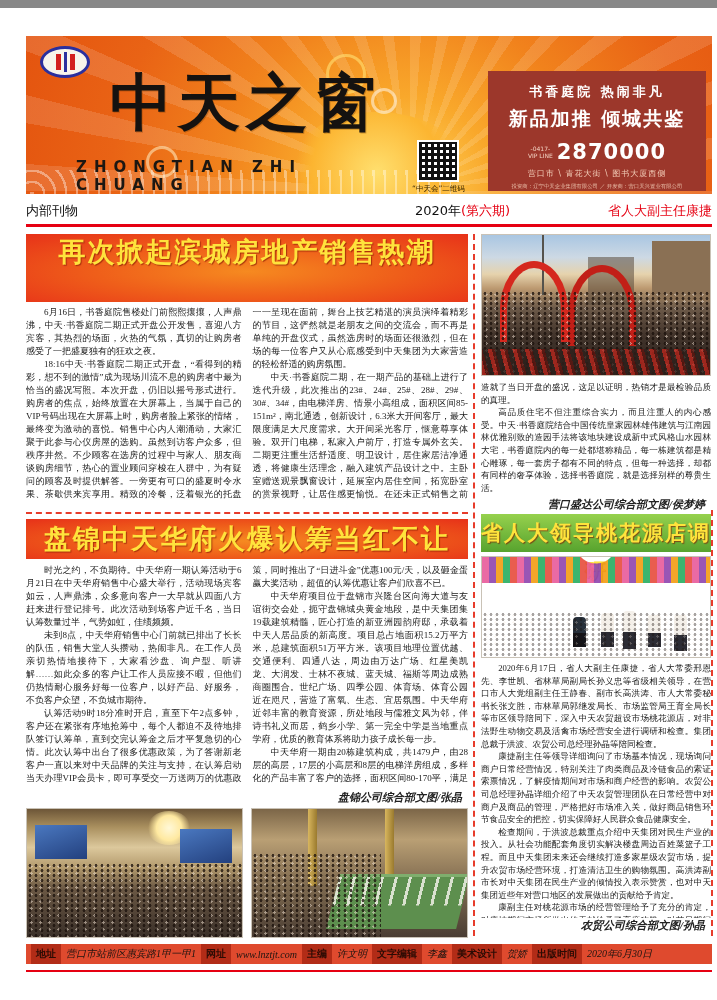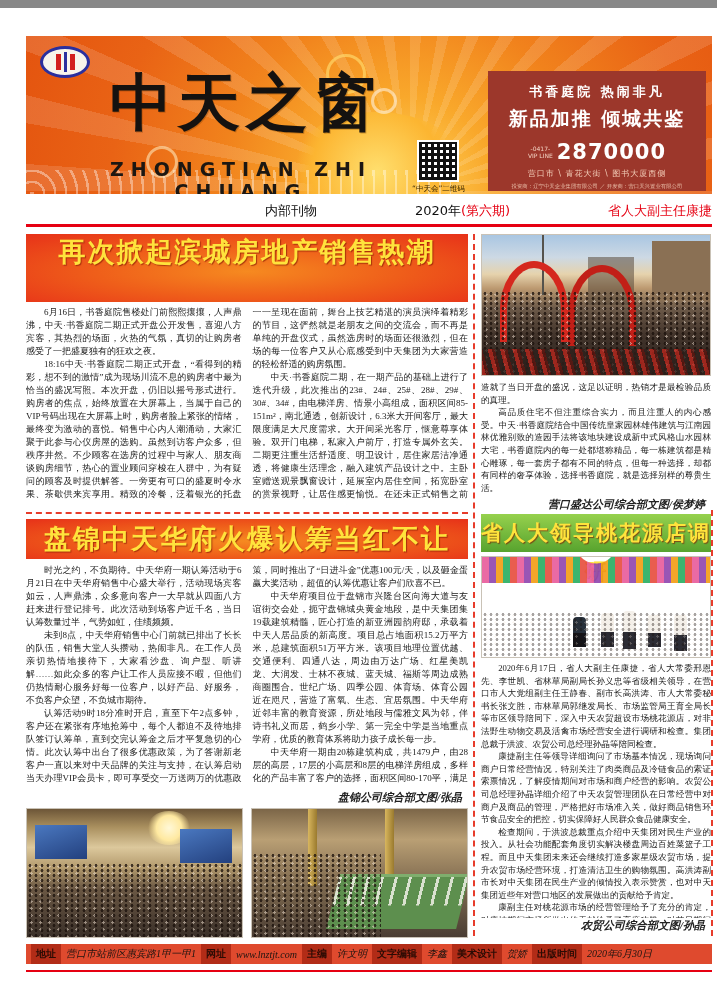--- a/index.html
+++ b/index.html
@@ -20,22 +20,22 @@
   .swirlband{position:absolute;left:0;bottom:0;width:62%;height:24px;opacity:.85;
     background:repeating-radial-gradient(circle at 6px 24px, rgba(255,255,255,.45) 0 2.5px, transparent 2.5px 11px);}
   .logo{position:absolute;left:14px;top:10px;width:44px;height:26px;border:3px solid #2a2f9e;border-radius:50%;
     background:#f7f4ec;display:flex;align-items:center;justify-content:center;gap:3px;}
   .logo i{display:block;}
   .logo .rb{width:5px;height:16px;background:#d21f1f;}
   .logo .bb{width:3px;height:20px;background:#2a2f9e;}
   .mast-title{position:absolute;left:50px;top:24px;width:340px;text-align:center;
     font-family:"DejaVu Serif",serif;font-weight:bold;font-size:62px;line-height:86px;color:#151210;
     letter-spacing:6px;text-shadow:1px 1px 0 rgba(120,60,0,.35);}
-  .mast-sub{position:absolute;left:40px;top:122px;width:350px;text-align:center;
-    font-family:"DejaVu Sans",sans-serif;font-size:19px;font-weight:bold;letter-spacing:7px;color:#1c1712;}
+  .mast-sub{position:absolute;left:50px;top:122px;width:350px;
+    font-family:"DejaVu Sans",sans-serif;font-size:15px;font-weight:bold;letter-spacing:7px;color:#1c1712;}
   .qr-wrap{position:absolute;left:386px;top:104px;width:52px;text-align:right;}
   .qr{width:38px;height:38px;margin:0 auto;border:2px solid #fff;
     background:
       repeating-linear-gradient(90deg,#111 0 3px,transparent 3px 6px),
       repeating-linear-gradient(0deg,#111 0 3px,#fff 3px 6px);}
   .qr-cap{font-size:7.5px;color:#332200;margin-top:2px;font-family:"DejaVu Sans",sans-serif;white-space:nowrap;}
   .ad{position:absolute;right:6px;top:35px;width:218px;height:120px;background:#9c372b;
     text-align:center;color:#fff;font-family:"DejaVu Sans",sans-serif;padding-top:12px;box-sizing:border-box;}
   .ad-l1{font-size:13px;font-weight:bold;letter-spacing:3px;}
   .ad-l2{font-size:19px;font-weight:bold;letter-spacing:2px;margin-top:5px;}
@@ -162,21 +162,21 @@
           <span>VIP LINE</span>
         </span>
         <span class="ad-num">2870000</span>
       </div>
       <div class="ad-addr">营口市 \ 青花大街 \ 图书大厦西侧</div>
       <div class="ad-fine">投资商：辽宁中天企业集团有限公司 ／ 开发商：营口天兴置业有限公司</div>
     </div>
   </div>
 
   <div class="info-bar">
-    <span class="sp" style="text-align:right;">内部刊物</span>
+    <span class="sp" style="text-align:left;">内部刊物</span>
     <span class="sp" style="text-align:center;">
       <span>2020年</span><span class="red">(第六期)</span>
     </span>
     <span class="red">省人大副主任康捷</span>
   </div>
 
   <div class="main">
     <div class="edge-dash"></div>
 
     <div class="left">

